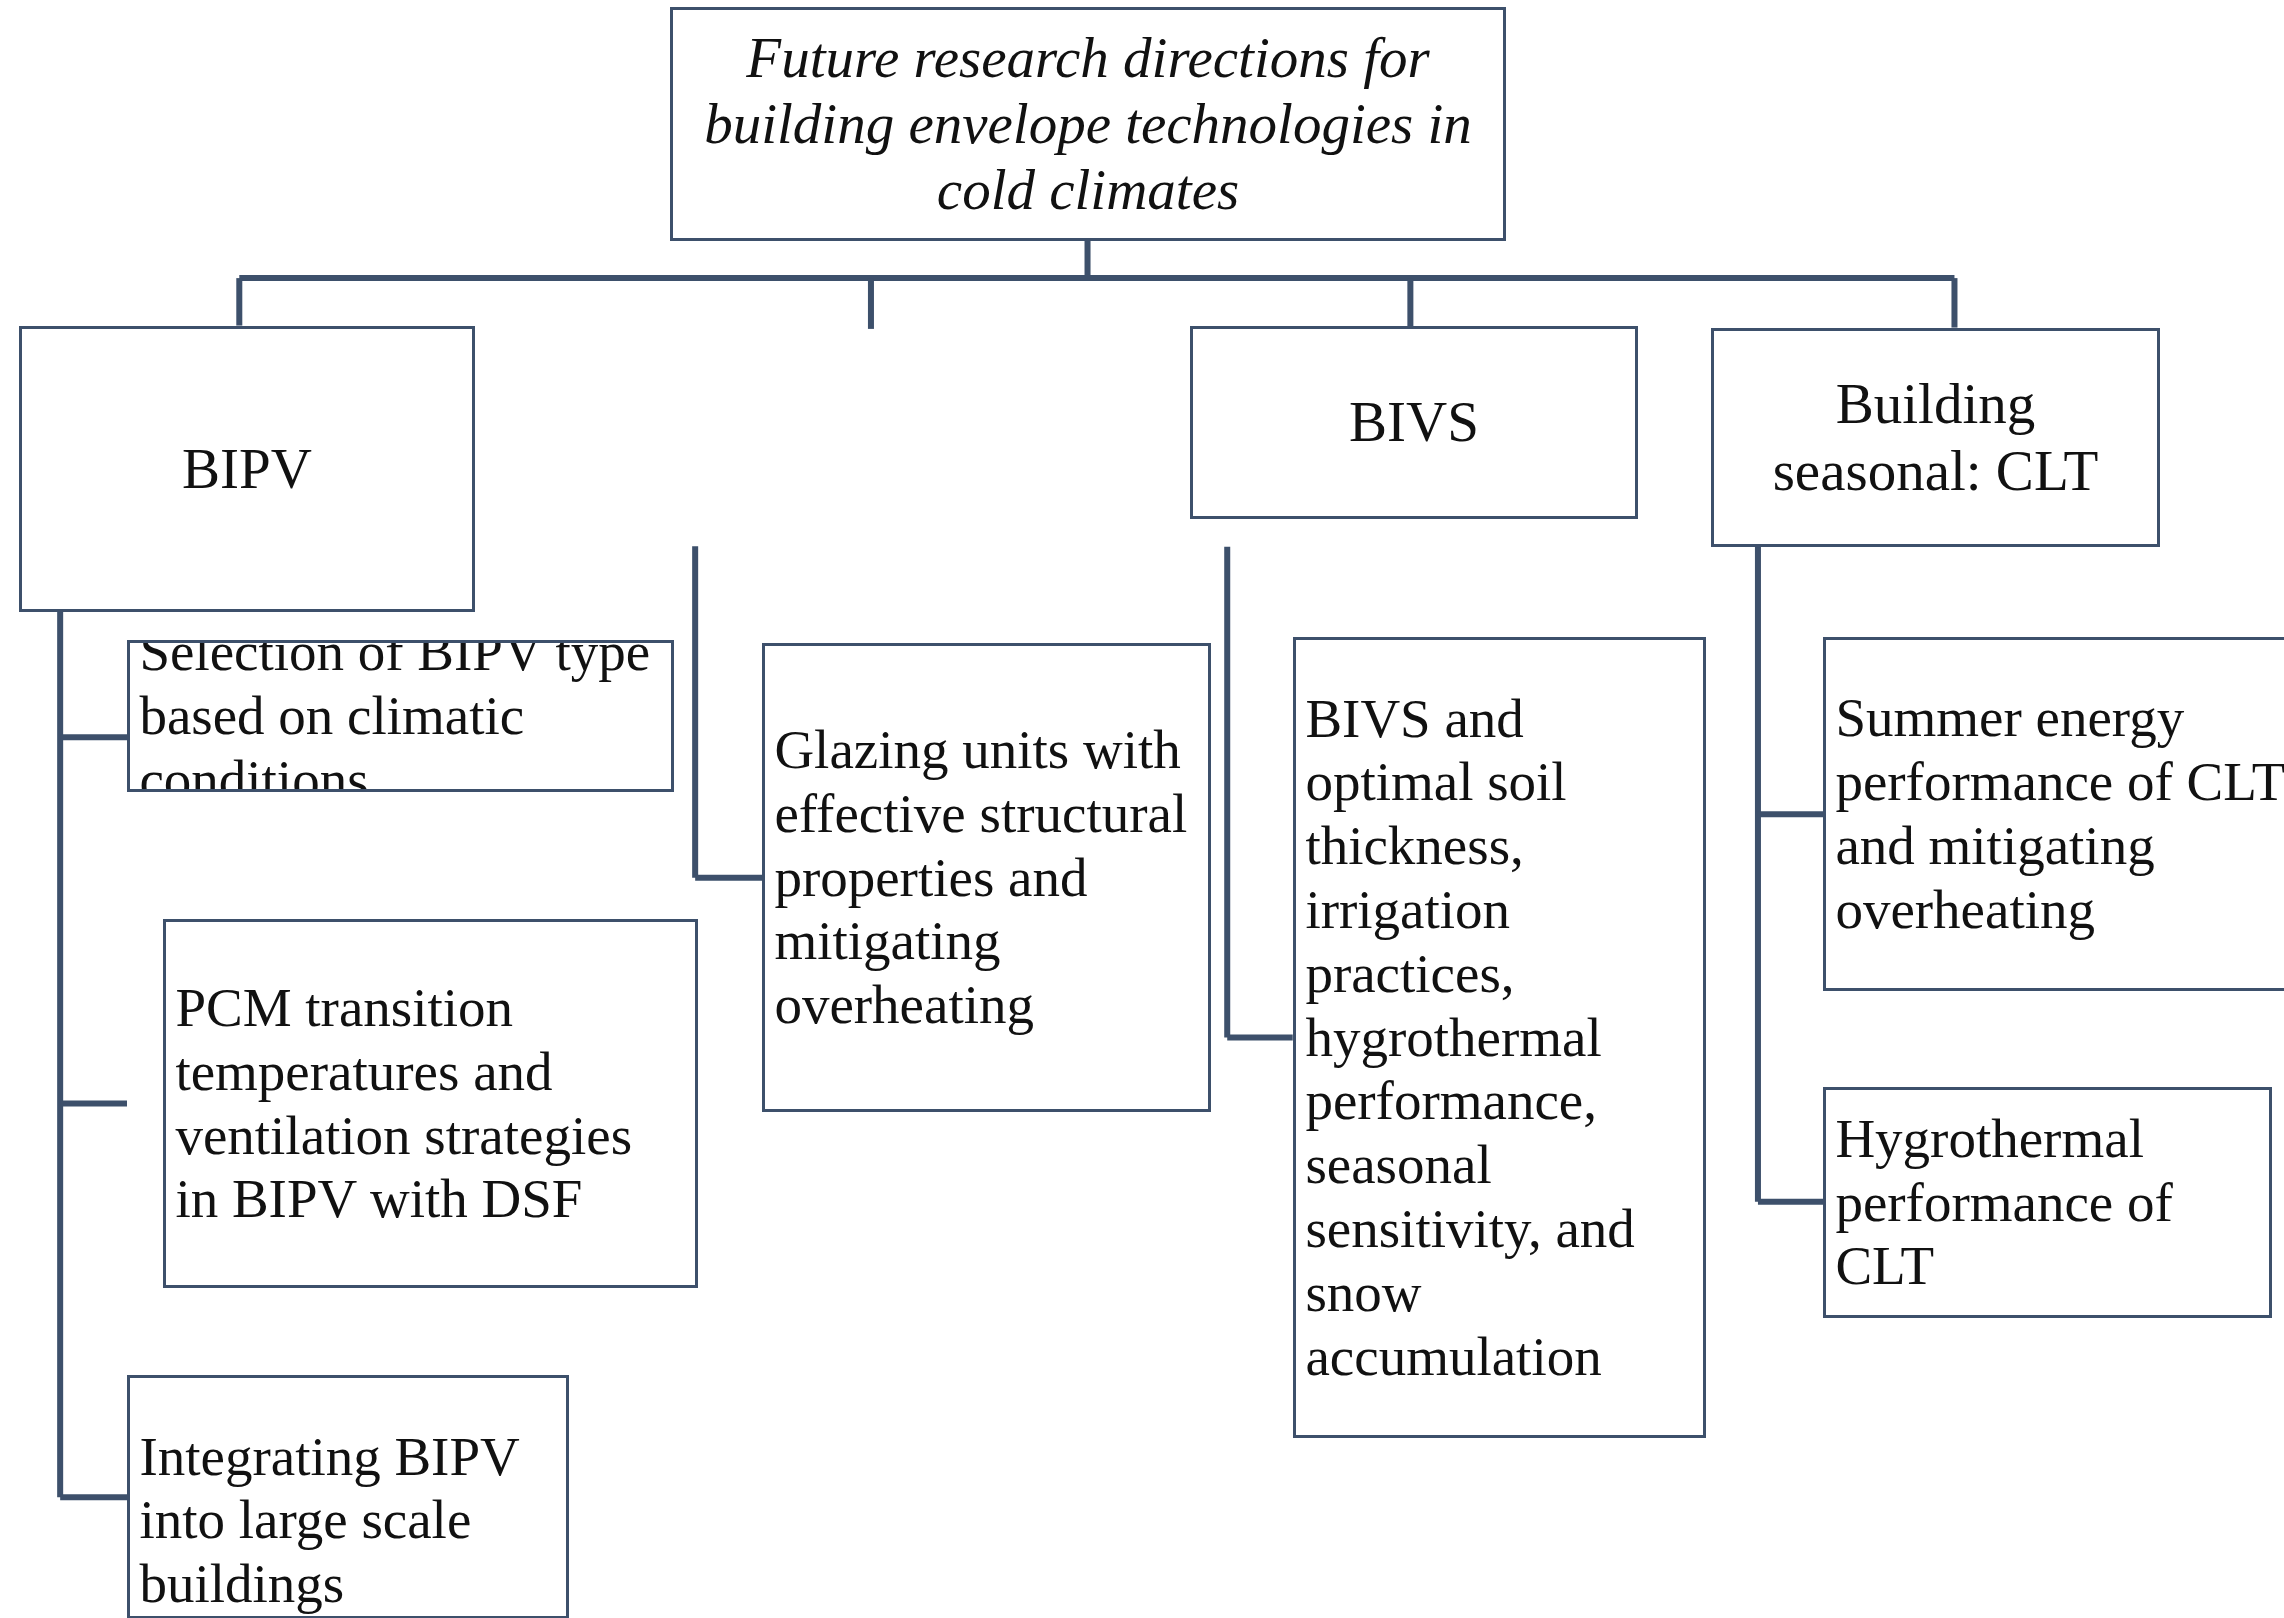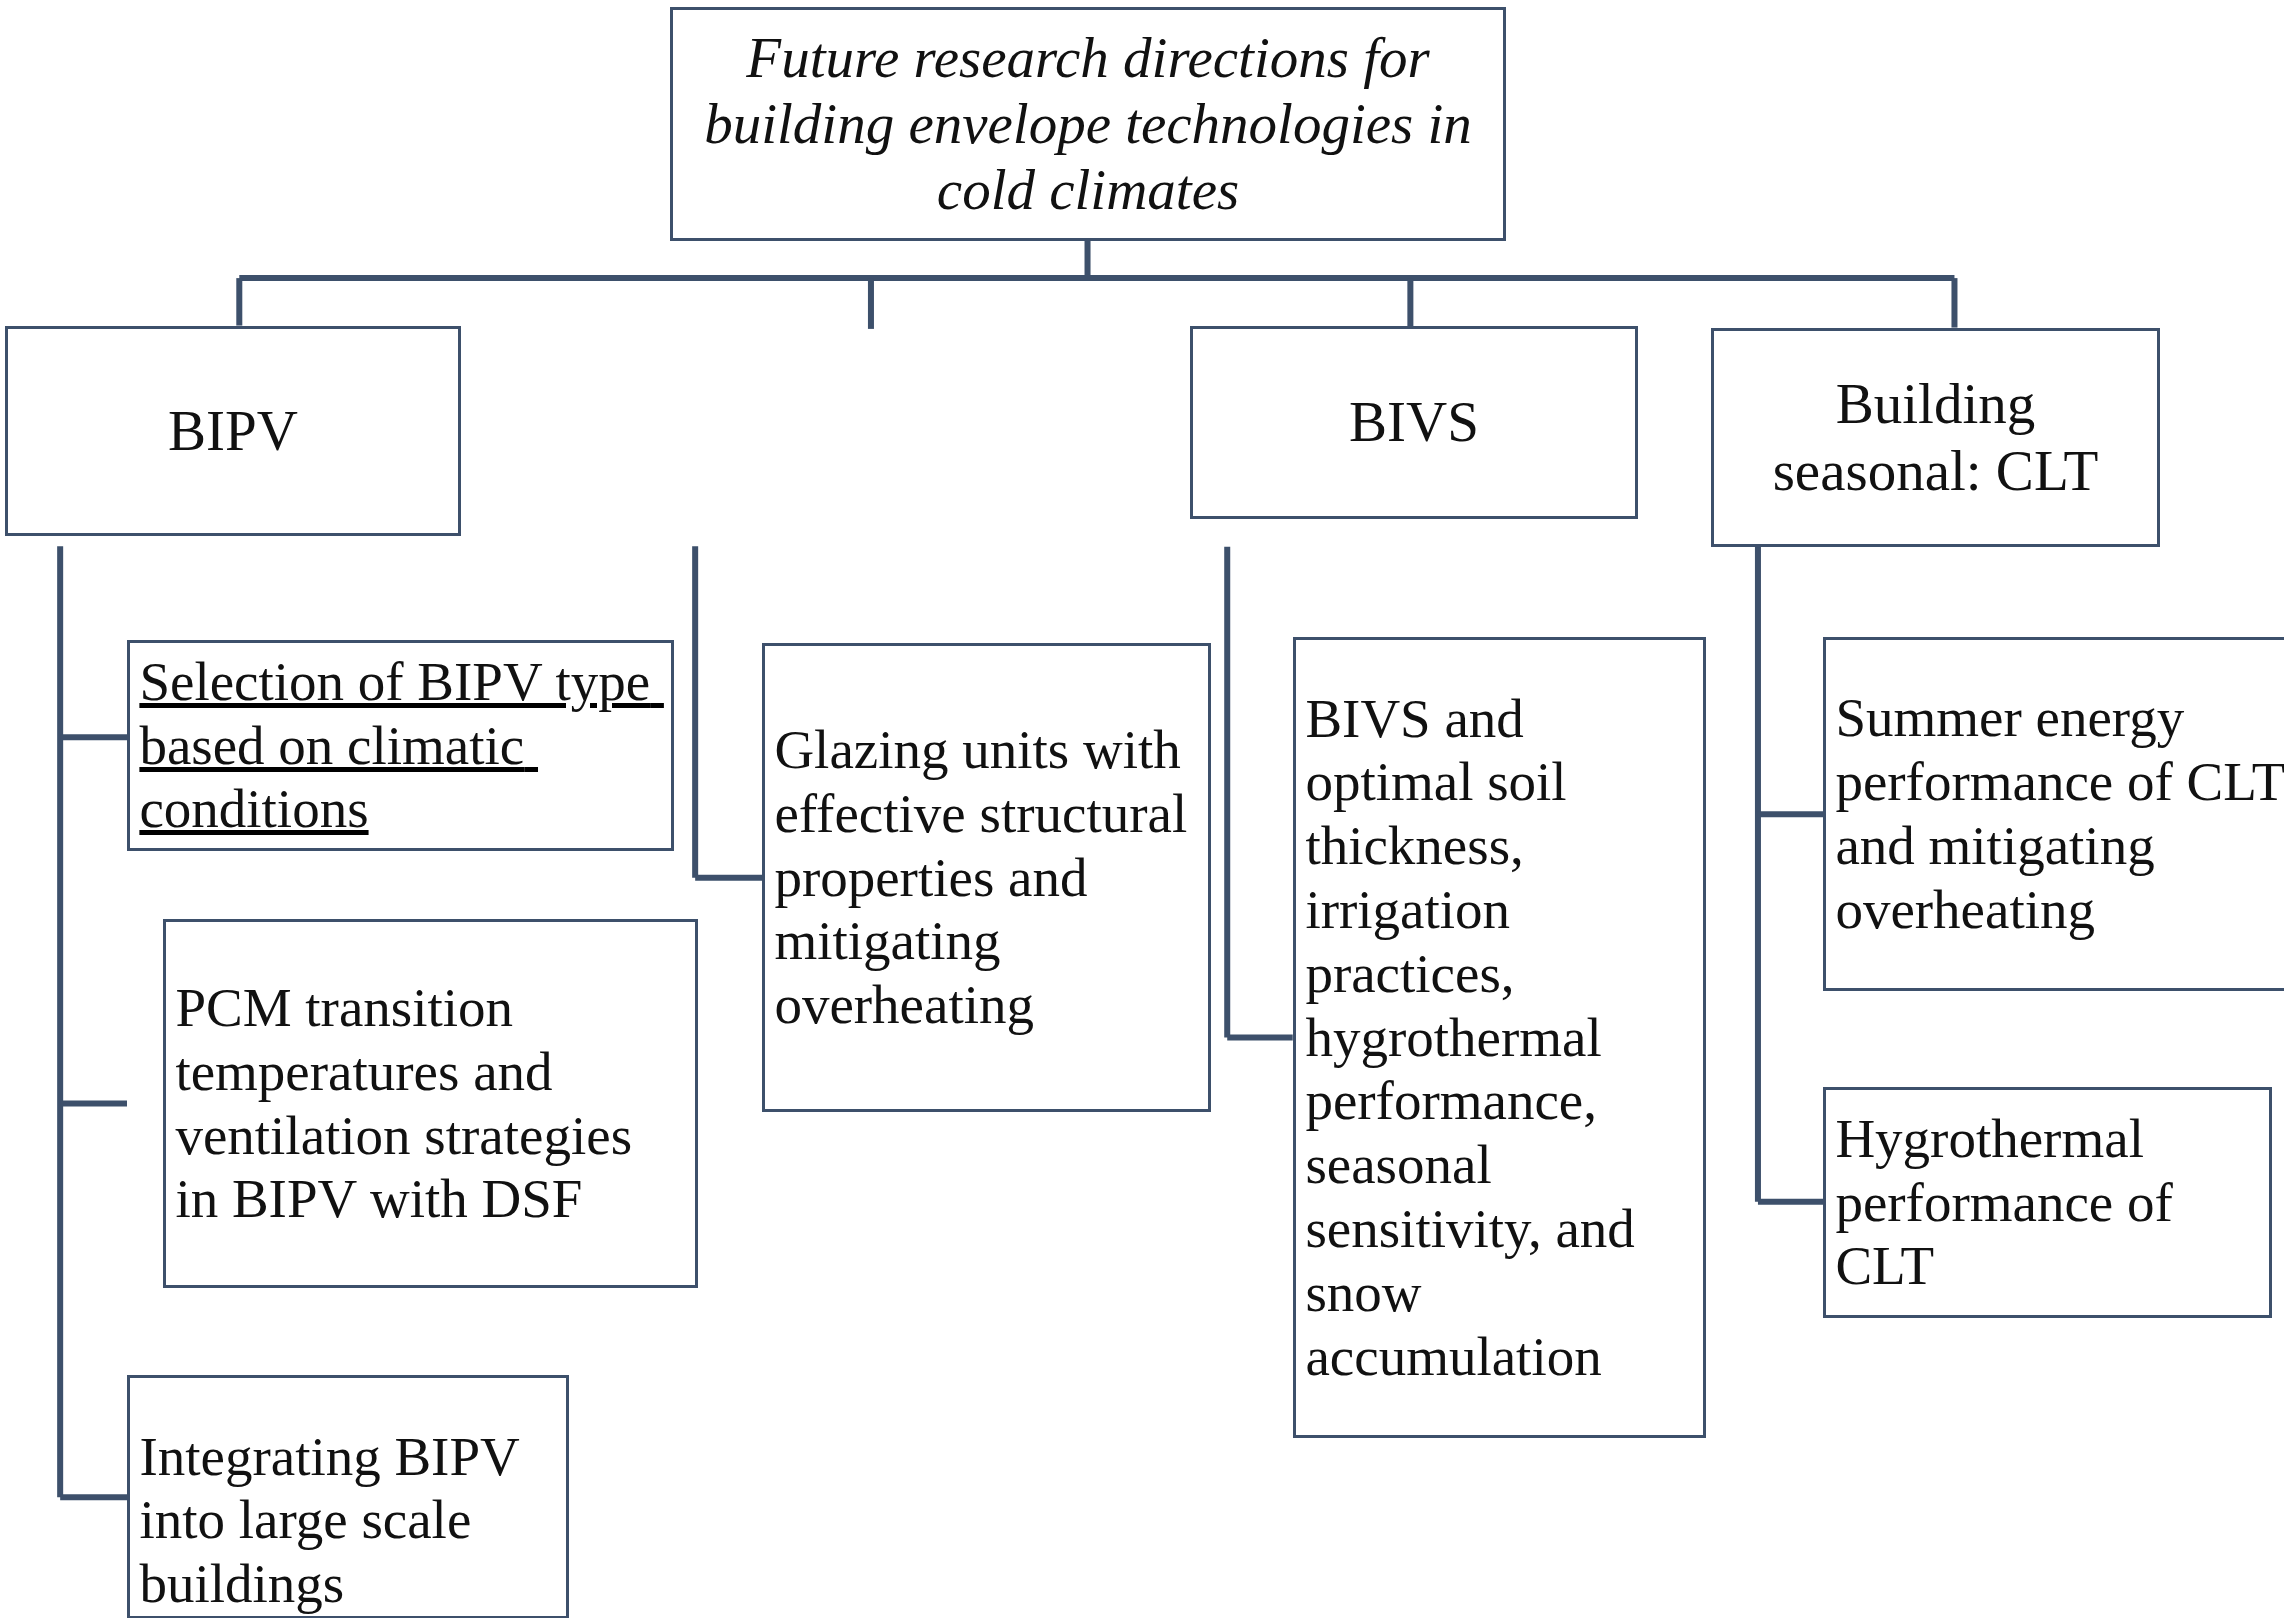--- a/index.html
+++ b/index.html
@@ -51,32 +51,32 @@
     text-align: center;
     font-size: 57px;
     padding: 0 17.4px;
   }
   
   .level2 .node-text {
     text-align: center;
     font-size: 57px;
     padding: 0 12px;
   }
-  #node-bipv    { left: 5px;   top: 326px; width: 456px; height: 210px; }
+  #node-bipv    { left: 19px;   top: 326px; width: 456px; height: 286px; }
   #node-glazing { left: 648px;  top: 329px; width: 448px; height: 217px; }
   #node-bivs    { left: 1190px; top: 326px; width: 448px; height: 193px; }
   #node-clt     { left: 1711px; top: 328px; width: 449px; height: 219px; }
 
   
   .leaf .node-text {
     text-align: left;
     font-size: 55px;
     padding: 0 9.4px;
   }
-  #leaf-bipv-1 { left: 127px;  top: 640px;  width: 547px;  height: 211px; text-decoration: underline; }
+  #leaf-bipv-1 { left: 127px;  top: 640px;  width: 547px;  height: 152px; }
   #leaf-bipv-2 { left: 127px;  top: 919px; width: 535px;  height: 369px; margin-left: 36px; }
   #leaf-bipv-3 { left: 127px;  top: 1375px; width: 442px;  height: 244px; align-items: flex-end; }
   #leaf-glaz-1 { left: 762px; top: 643px;  width: 449px;  height: 469px; }
   #leaf-bivs-1 { left: 1293px; top: 637px;  width: 413px;  height: 801px; }
   #leaf-clt-1  { left: 1823px; top: 637px;  width: 538px;  height: 354px; }
   #leaf-clt-2  { left: 1823px; top: 1087px; width: 449px;  height: 231px; }
 </style>
 </head>
 <body>
 

